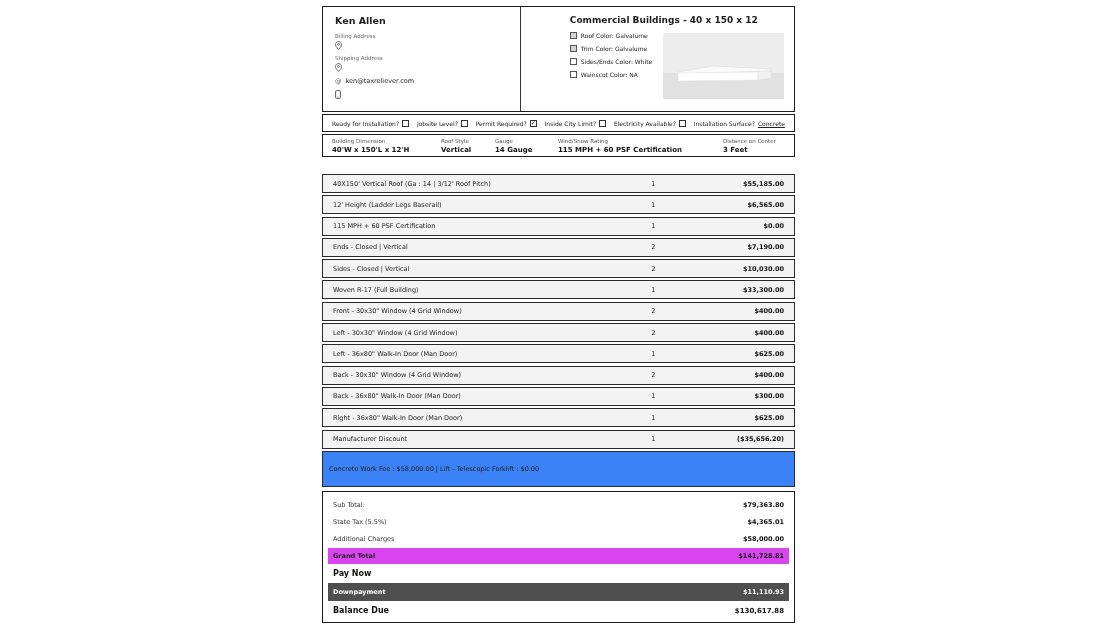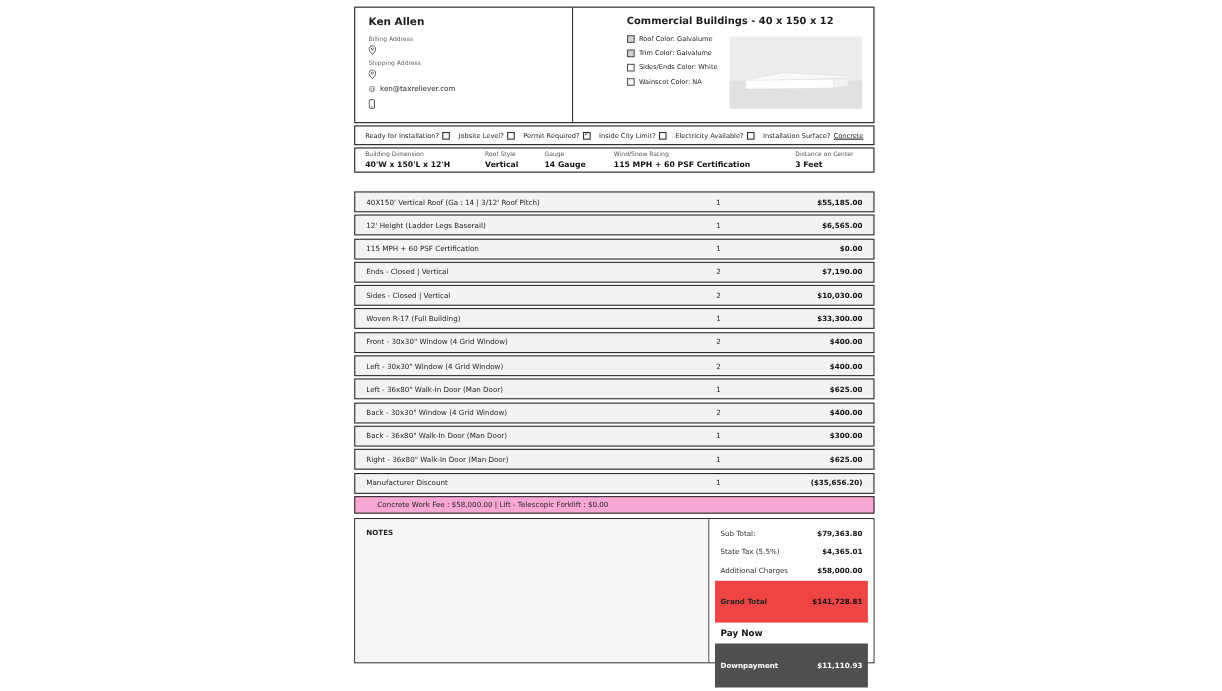--- a/index.html
+++ b/index.html
@@ -39,34 +39,34 @@
   .spec-label { font-size:5.5px; color:#555; margin-bottom:1.5px; }
   .spec-value { font-size:7px; font-weight:bold; color:#111; }
   .spec0{left:9px;} .spec1{left:118px;} .spec2{left:172px;} .spec3{left:235px;} .spec4{left:400px;}
 
   
   .items { margin-top:17px; }
   .item-row { height:19px; margin-bottom:2.3px; border:1px solid #2a2a2a; background:#f3f3f3; display:flex; align-items:center; padding:0 10px; }
   .desc { width:62%; font-size:6.5px; color:#222; white-space:nowrap; overflow:hidden; }
   .qty { width:18%; text-align:center; font-size:6.5px; color:#222; }
   .amt { flex:1; text-align:right; font-size:6.5px; font-weight:bold; color:#111; }
-  .fee-row { height:16px; margin-bottom:4px; border:1px solid #2a2a2a; background:#f9a8d4; display:flex; align-items:center; padding:0 20px; font-size:6.5px; color:#222; }
+  .fee-row { height:36px; margin-bottom:4px; border:1px solid #2a2a2a; background:#3b82f6; display:flex; align-items:center; padding:0 6px; font-size:6.5px; color:#222; }
 
   
   .bottom-box { height:132px; border:1.5px solid #1c1c1c; display:flex; background:#fff; }
   .notes { width:322px; background:#f6f6f6; border-right:1px solid #333; padding:8px 10px; }
   .notes-label { font-size:6.5px; font-weight:bold; color:#222; }
   .totals { flex:1; padding:5px 10px; background:#fff; }
   .t-row { display:flex; justify-content:space-between; align-items:center; padding:4.5px 0; }
   .t-label { font-size:6.5px; color:#333; }
   .t-value { font-size:6.5px; font-weight:bold; color:#111; }
-  .t-row.grand { background:#ef4444; padding:15px 5px; margin:0 -5px; }
+  .t-row.grand { background:#d946ef; padding:4px 5px; margin:0 -5px; }
   .t-row.grand .t-label { font-weight:bold; color:#222; }
   .paynow { font-size:8px; font-weight:bold; color:#111; padding:5px 0 4px 0; }
-  .t-row.down { color:#fff; padding:16px 5px; margin:1px -5px; }
+  .t-row.down { color:#fff; padding:5px 5px; margin:1px -5px; }
   .t-row.down .t-label { color:#fff; font-weight:bold; }
   .t-row.down .t-value { color:#fff; }
   .t-row.balance .t-label { font-size:8px; font-weight:bold; color:#111; }
   .t-row.balance .t-value { font-size:7px; }
 
   .pin-icon svg, .phone-icon svg { display:block; }
 </style>
 </head>
 <body>
 
@@ -263,23 +263,20 @@
       </div>
     <div class="item-row">
         <span class="desc">Manufacturer Discount</span>
         <span class="qty">1</span>
         <span class="amt">($35,656.20)</span>
       </div>
     <div class="fee-row">Concrete Work Fee : $58,000.00 | Lift - Telescopic Forklift : $0.00</div>
   </div>
 
   <div class="bottom-box">
-    <div class="notes">
-      <div class="notes-label">NOTES</div>
-    </div>
     <div class="totals">
       <div class="t-row">
         <span class="t-label">Sub Total:</span>
         <span class="t-value">$79,363.80</span>
       </div>
       <div class="t-row">
         <span class="t-label">State Tax (5.5%)</span>
         <span class="t-value">$4,365.01</span>
       </div>
       <div class="t-row">

